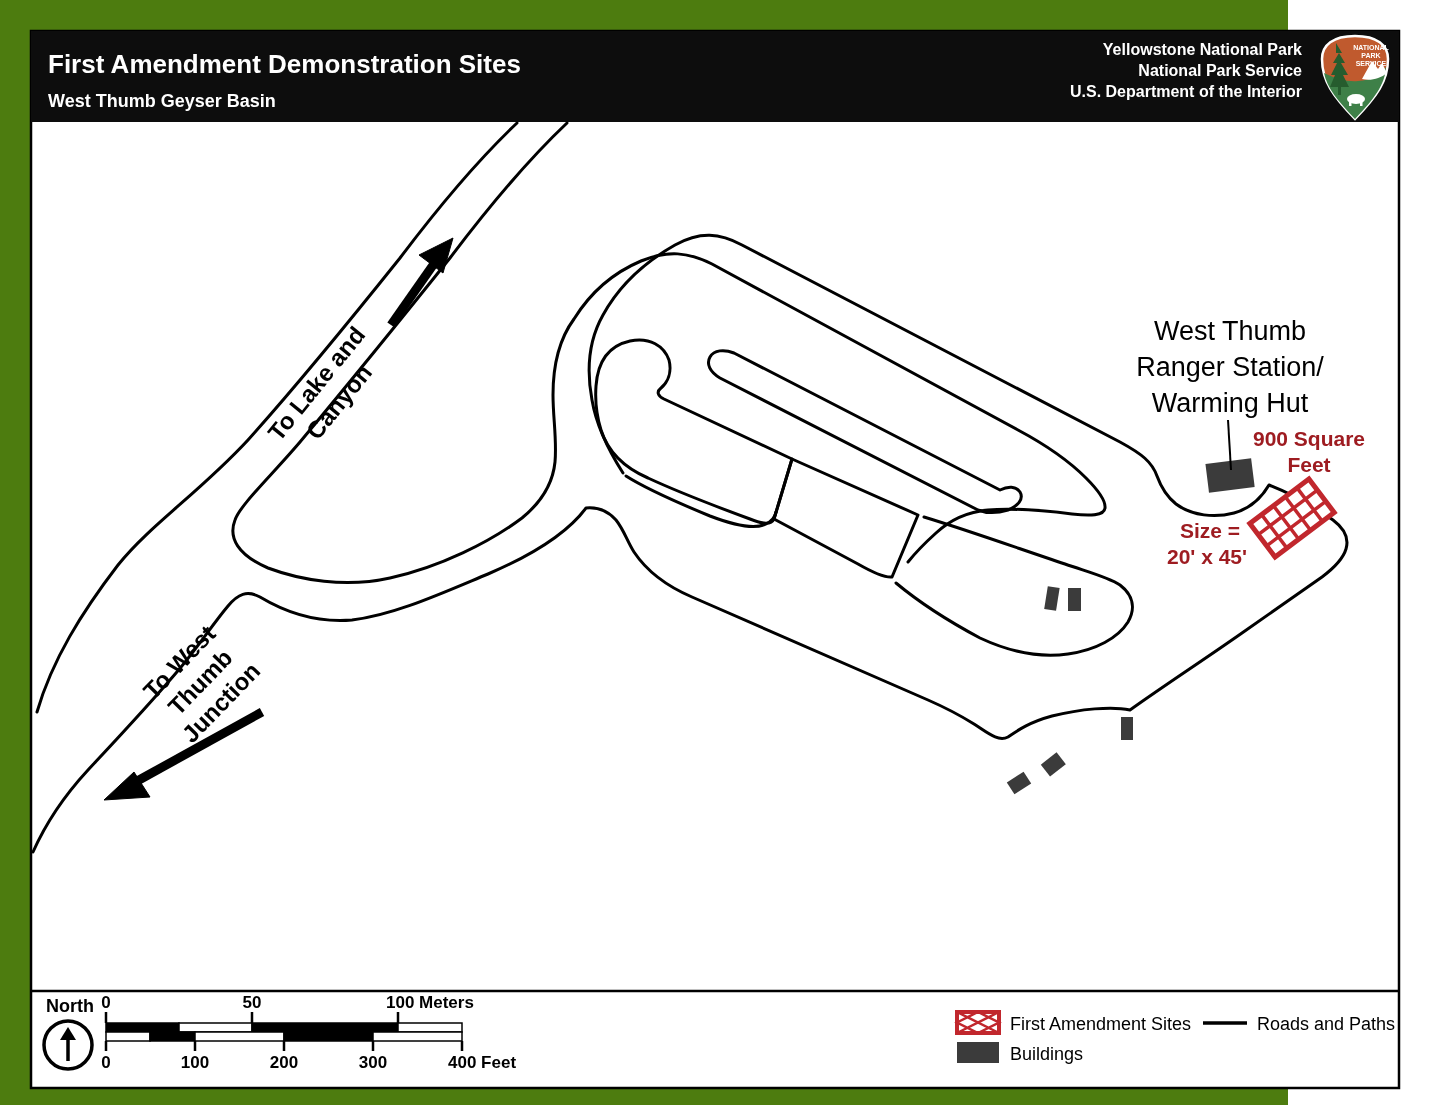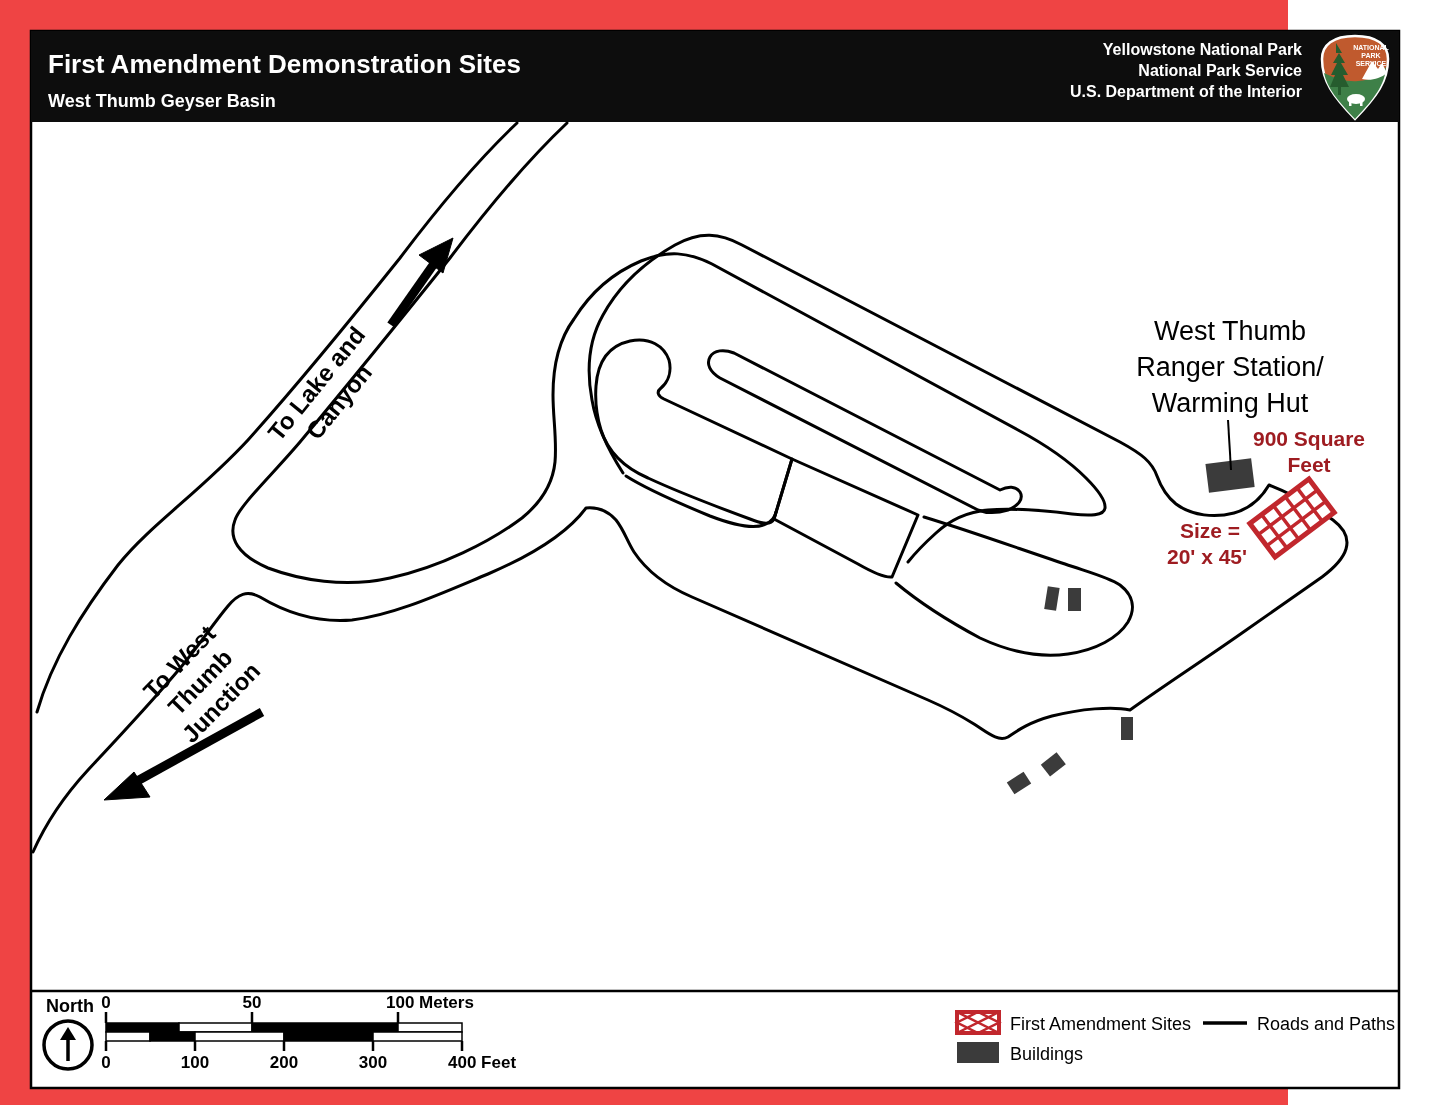--- a/index.html
+++ b/index.html
@@ -1,17 +1,17 @@
 <!DOCTYPE html>
 <html><head>
 <meta charset="utf-8">
 <style>
   html,body{margin:0;padding:0;background:#fff;}
   body{width:1430px;height:1105px;font-family:"Liberation Sans",sans-serif;}
-  #stage{position:relative;width:1288px;height:1105px;background:#ef4444;}
+  #stage{position:relative;width:1288px;height:1105px;background:#4d7c0f;}
   svg text{font-family:"Liberation Sans","DejaVu Sans",sans-serif;}
 </style>
 </head>
 <body>
 
 <div id="stage">
 <svg width="1430" height="1105" viewBox="0 0 1430 1105">
 
   <rect x="31" y="31" width="1368" height="1057" fill="#fff" stroke="#000" stroke-width="2.5"></rect>
 

